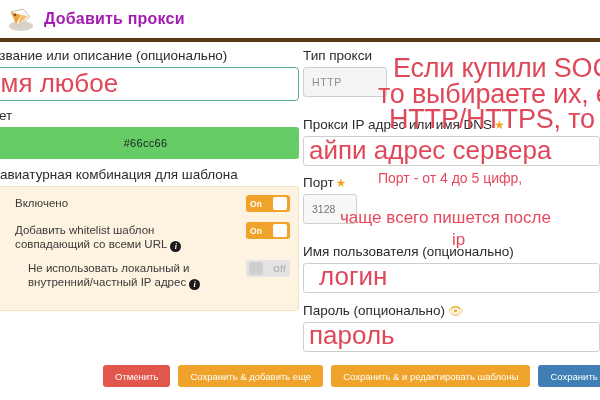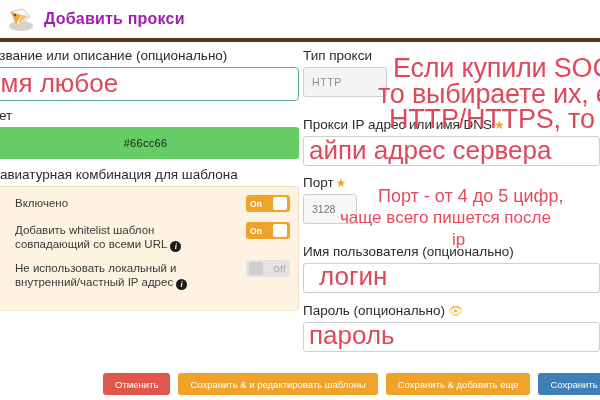--- a/index.html
+++ b/index.html
@@ -144,21 +144,21 @@
     margin-top: 2px;
   }
   .toggle-row {
     display: flex;
     align-items: flex-start;
     justify-content: space-between;
     min-height: 20px;
     margin-bottom: 7px;
     padding-left: 14px;
   }
-  .toggle-row:last-child { margin-bottom: 12px; }
+  .toggle-row:last-child { margin-bottom: 12px; justify-content: flex-end; }
   .toggle-text {
     font-size: 11.5px;
     line-height: 14px;
     color: #3a3a3a;
     padding-top: 2px;
     padding-right: 6px;
     max-width: 212px;
   }
   .info-ico {
     display: inline-block;
@@ -234,21 +234,21 @@
     font-size: 26px;
     white-space: nowrap;
     pointer-events: none;
     font-family: "Liberation Sans", sans-serif;
   }
 
   
   .footer {
     position: absolute;
     left: 0;
-    top: 368px;
+    top: 360px;
     width: 600px;
     height: 32px;
     display: flex;
     align-items: center;
     gap: 8px;
     padding-left: 103px;
     box-sizing: border-box;
   }
   .btn {
     height: 22px;
@@ -374,23 +374,23 @@
     </div>
 
   </div>
 </div>
 
 <div>
   <span class="annot annot-big" style="left:393px; top:53px;">Если купили SOCKS5</span>
   <span class="annot annot-big" style="left:378px; top:79px;">то выбираете их, если</span>
   <span class="annot annot-big" style="left:389px; top:104px;">HTTP/HTTPS, то их</span>
 
-  <span class="annot" style="left:378px; top:186px; font-size:18px;">Порт - от 4 до 5 цифр,</span>
+  <span class="annot" style="left:378px; top:170px; font-size:14px;">Порт - от 4 до 5 цифр,</span>
   <span class="annot" style="left:340px; top:208px; font-size:17px;">чаще всего пишется после</span>
   <span class="annot" style="left:452px; top:230px; font-size:17px;">ip</span>
 </div>
 
 <div class="footer">
   <button class="btn btn-cancel">Отменить</button>
+  <button class="btn btn-orange">Сохранить &amp; добавить еще</button>
   <button class="btn btn-orange">Сохранить &amp; и редактировать шаблоны</button>
-  <button class="btn btn-orange">Сохранить &amp; добавить еще</button>
   <button class="btn btn-blue">Сохранить</button>
 </div>
 
 </body></html>

